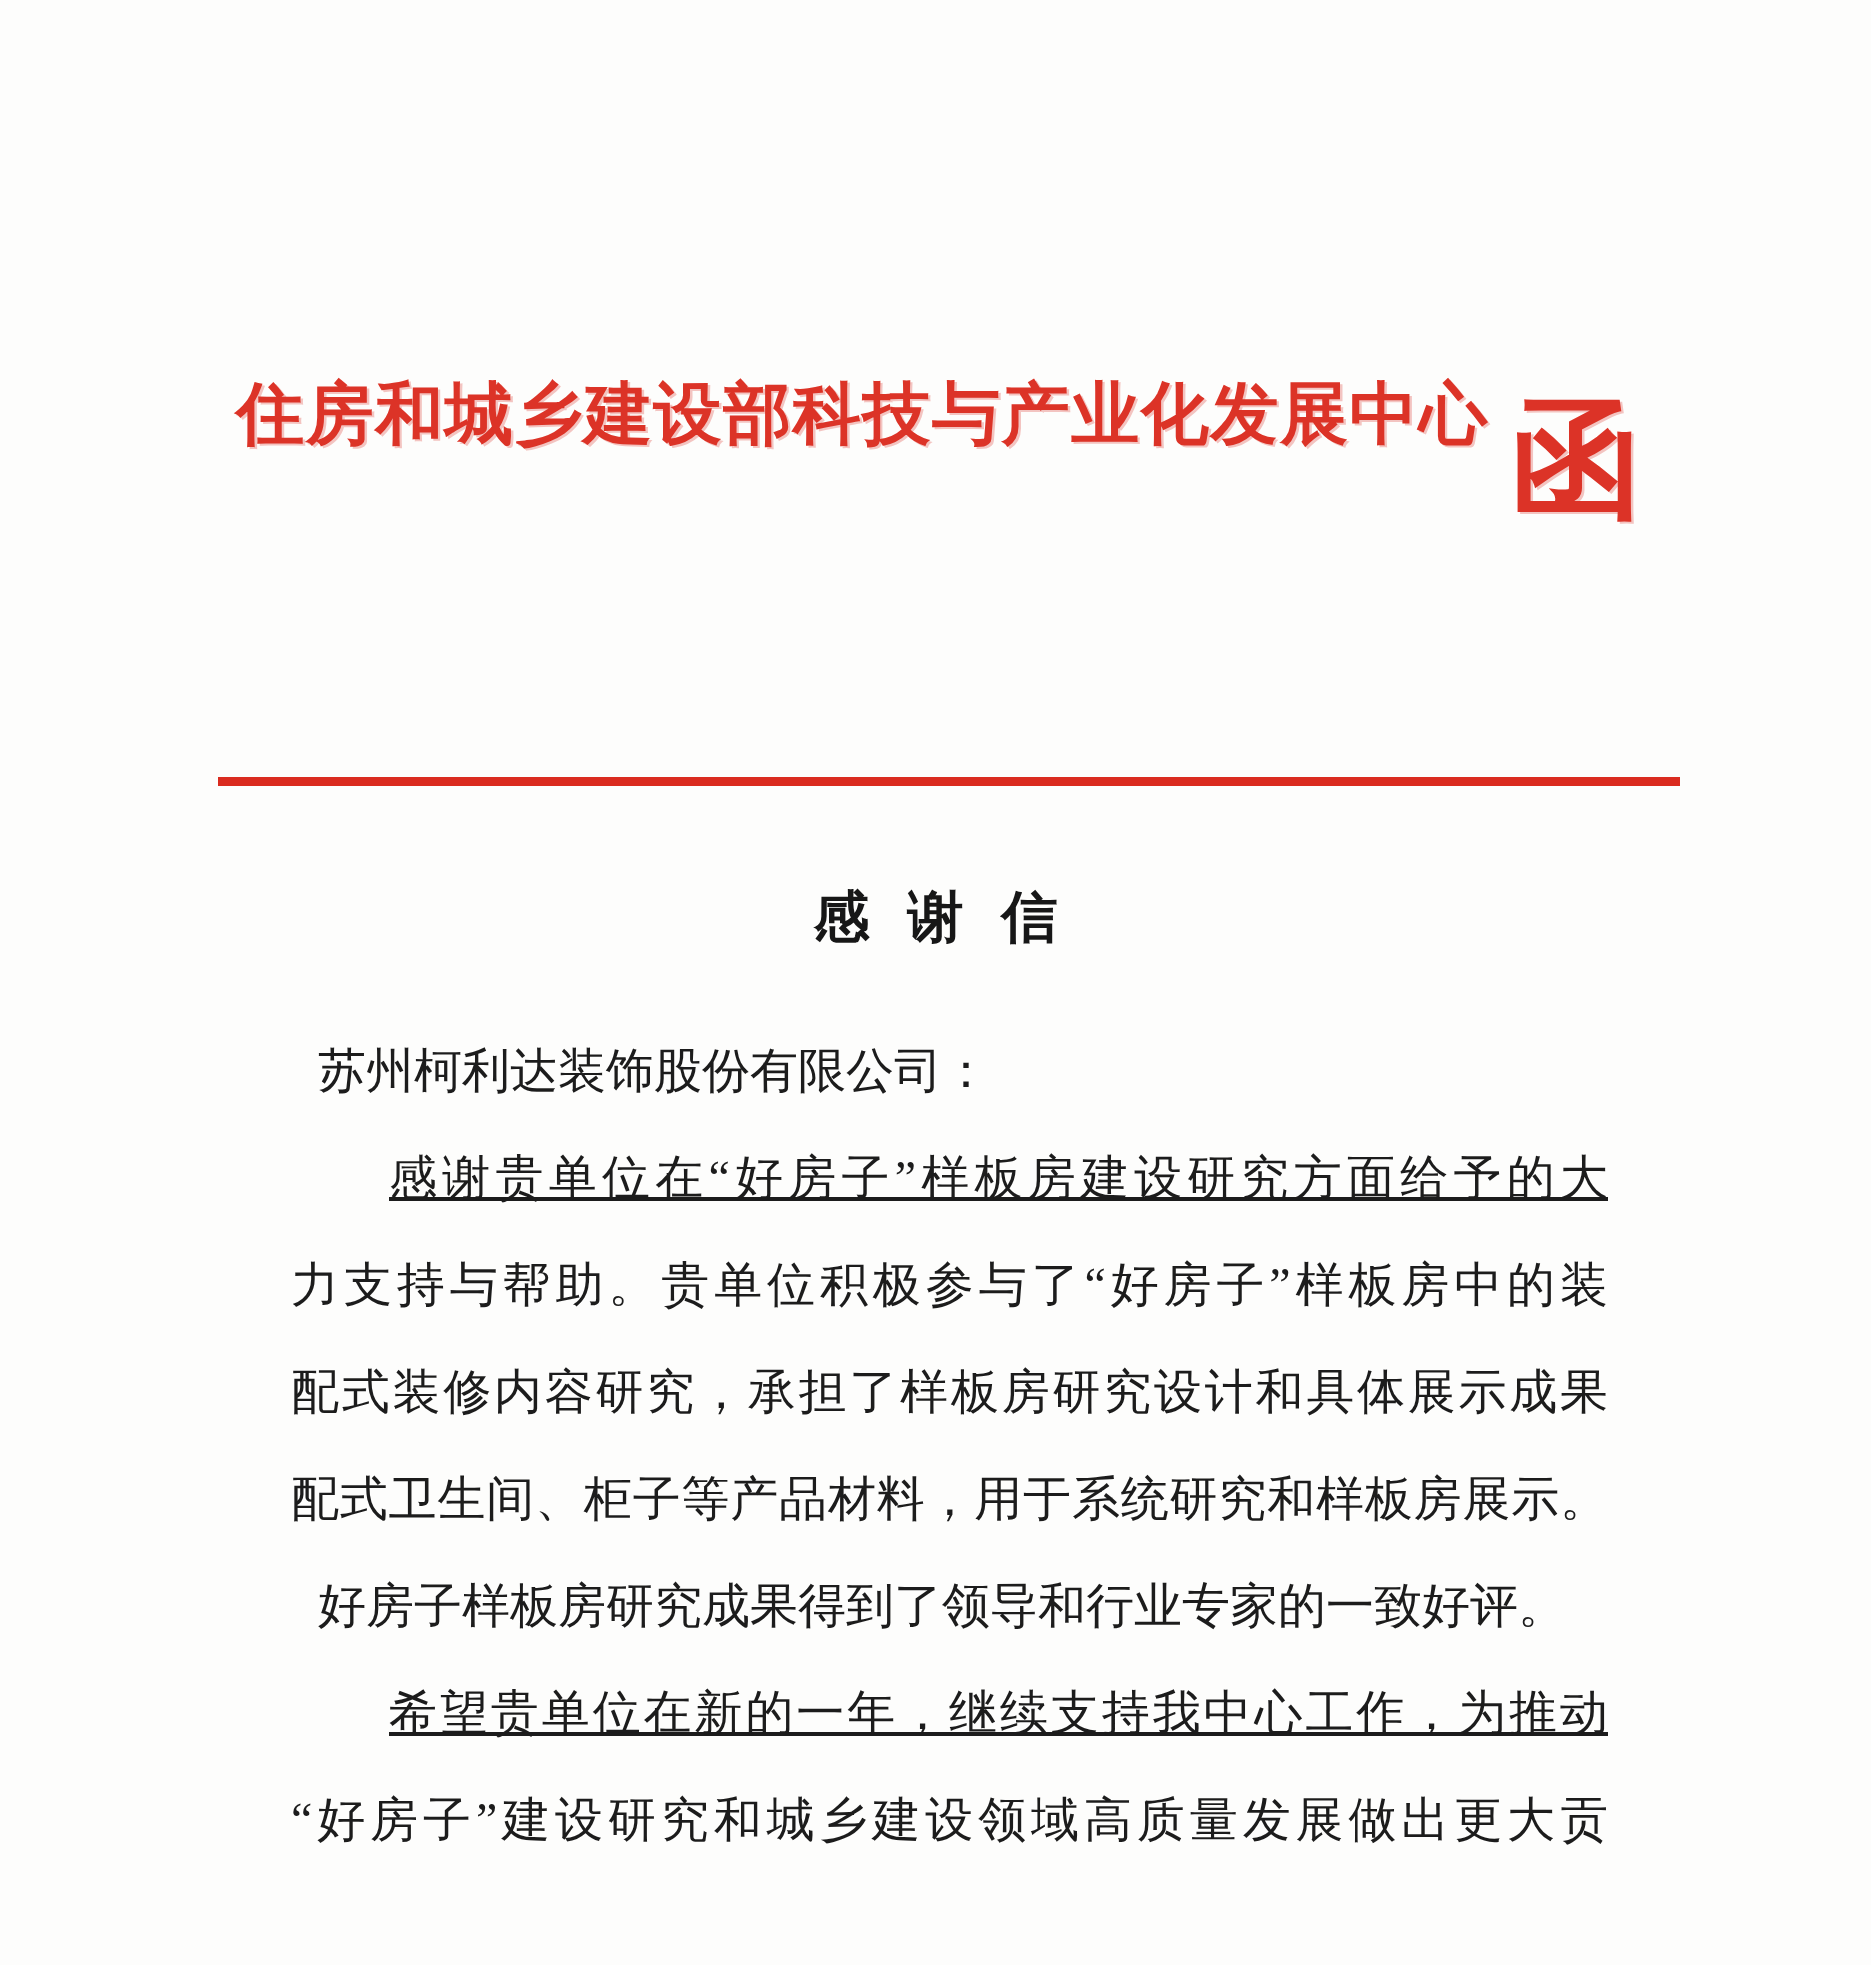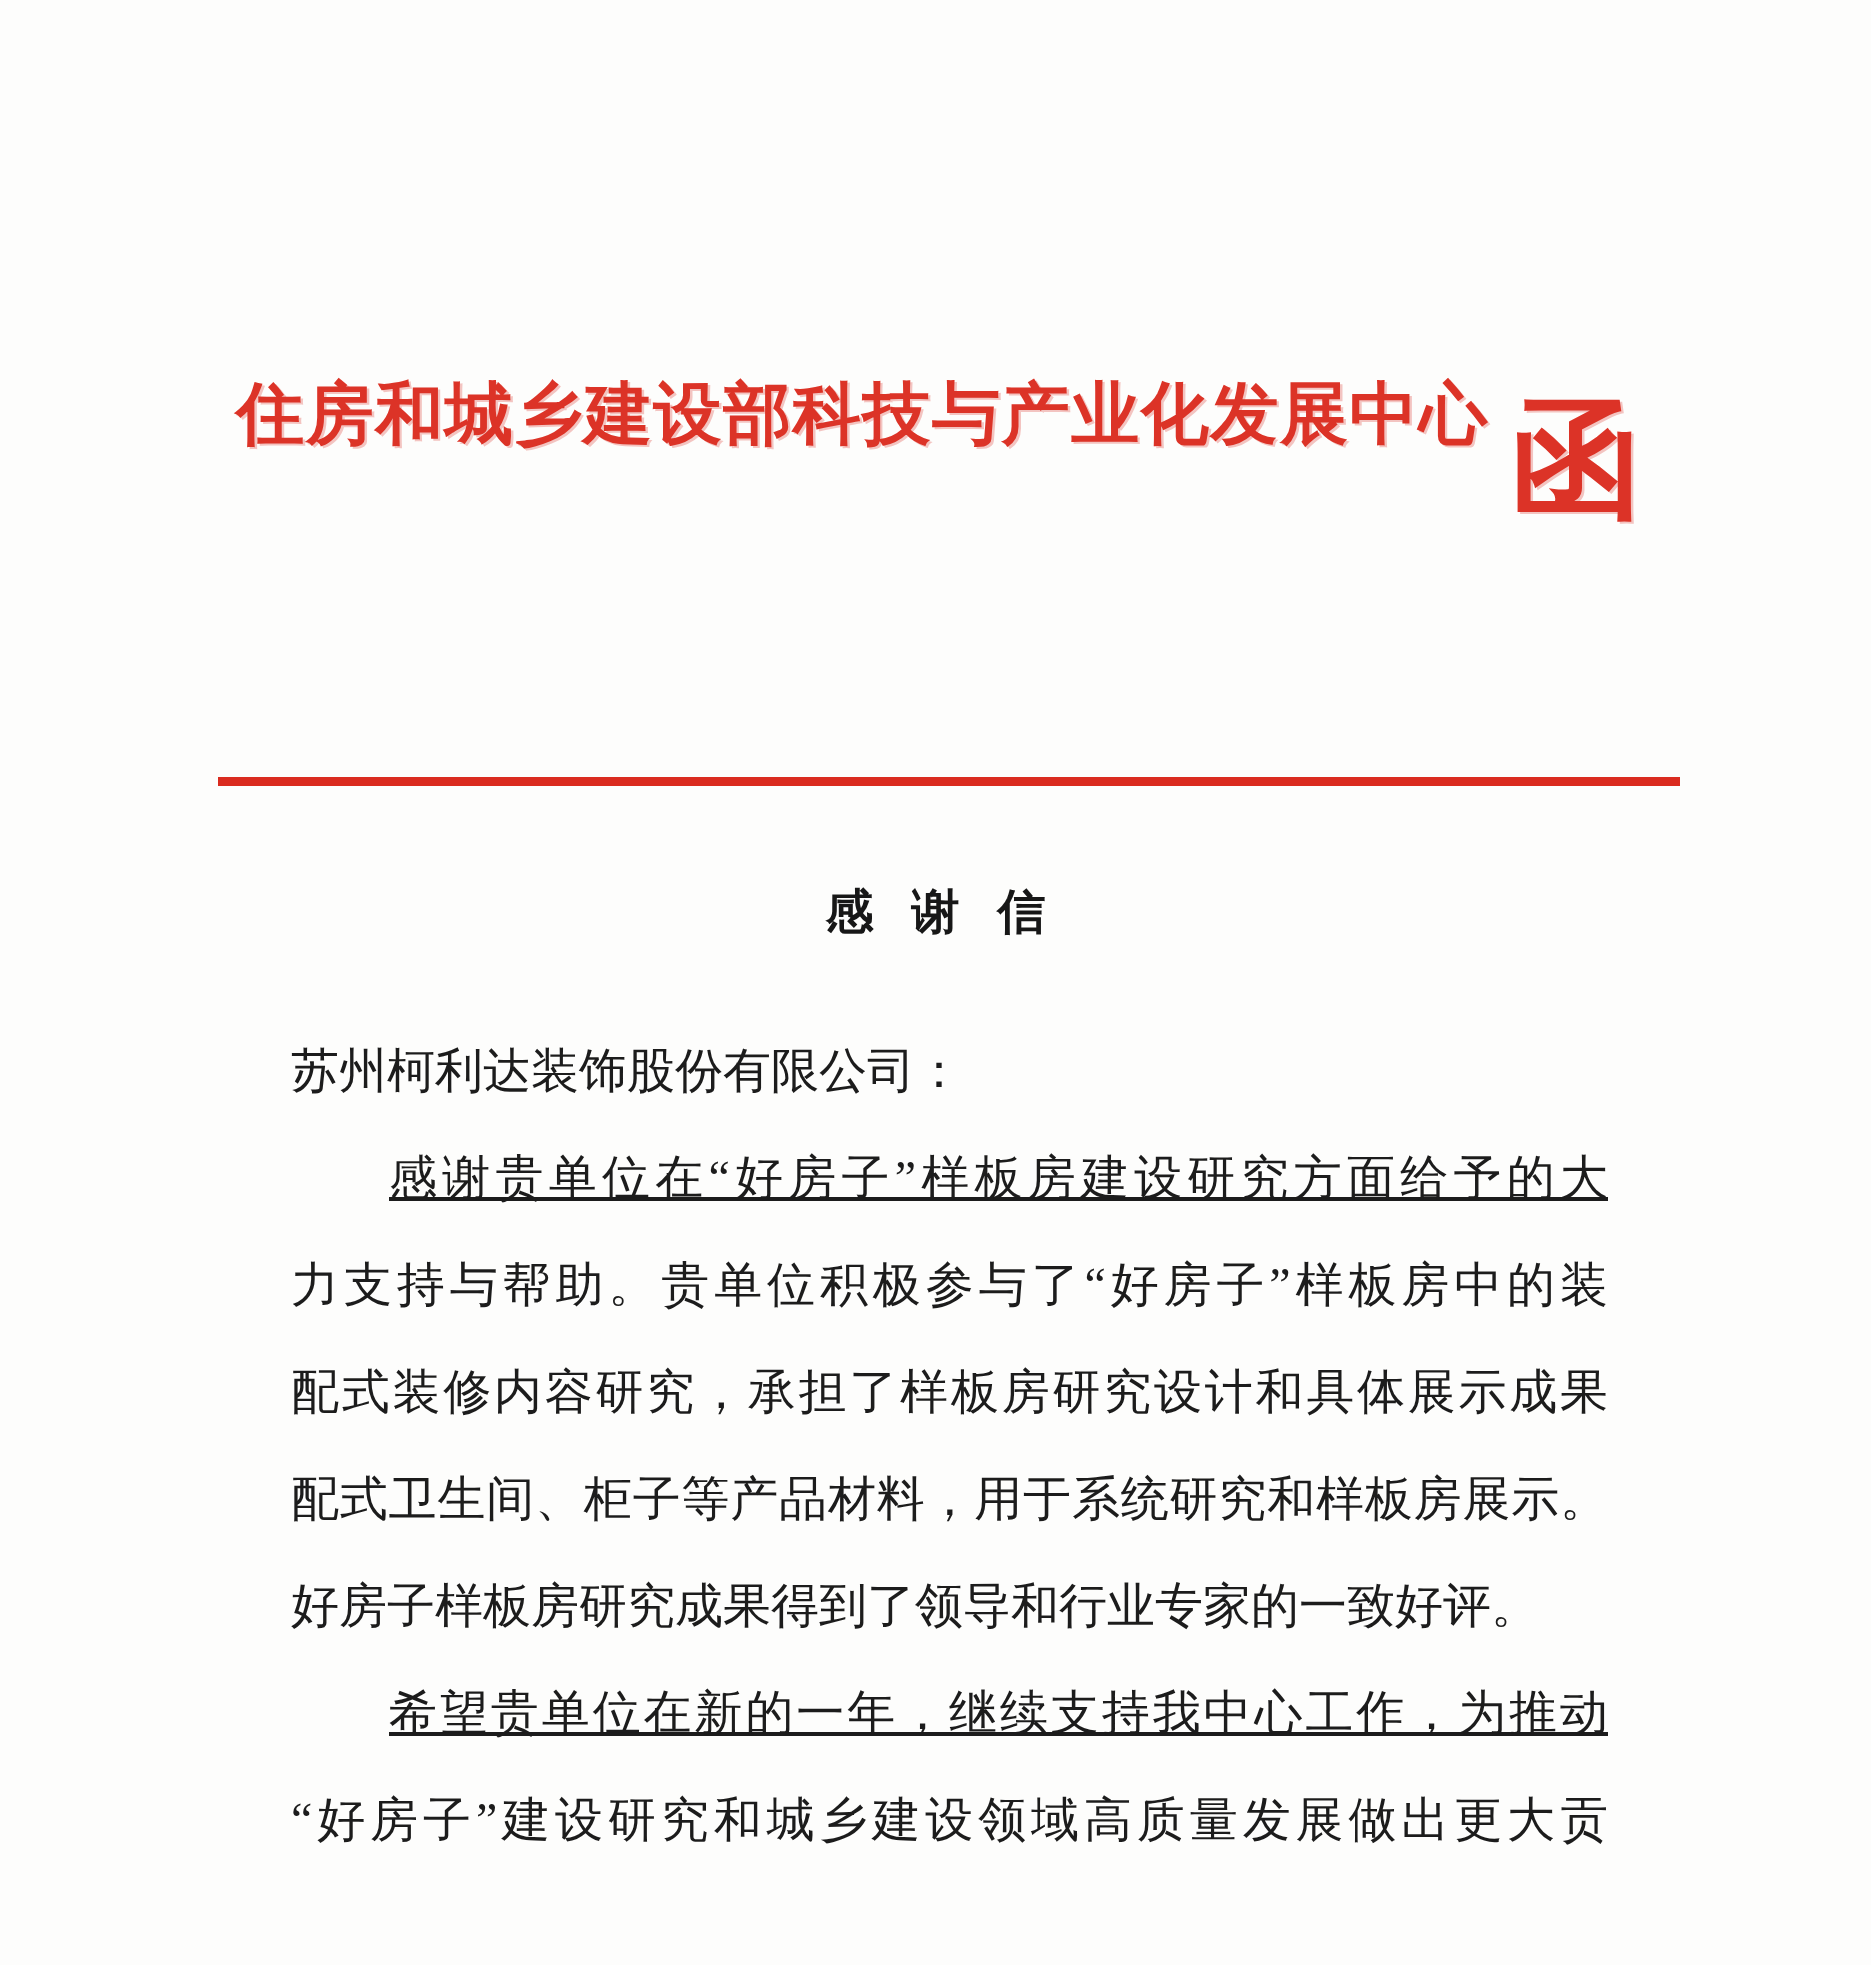--- a/index.html
+++ b/index.html
@@ -53,21 +53,21 @@
   
   .title {
     position: absolute;
     left: 0;
     right: 0;
     top: 880px;
     margin: 0;
     text-align: center;
     font-family: "Liberation Sans", "DejaVu Sans", sans-serif;
     font-weight: 700;
-    font-size: 48px;
+    font-size: 56px;
     letter-spacing: 38px;
     text-indent: 38px;
     color: #171717;
   }
 
   
   .body-block {
     position: absolute;
     left: 291px;
     top: 1017px;
@@ -79,21 +79,21 @@
     height: 107px;
     line-height: 107px;
     overflow: hidden;
   }
   .bline.just {
     text-align: justify;
     text-align-last: justify;
     text-justify: inter-character;
   }
   .bline.indent { text-indent: 98px; text-decoration: underline; }
-  .bline.plain { white-space: nowrap; }
+  .bline.plain { white-space: nowrap; margin-left: 27px; }
 </style>
 </head>
 <body>
 
 <div class="page">
 
   <div class="letterhead">
     <div class="org-line">住房和城乡建设部科技与产业化发展中心</div>
   </div>
 

